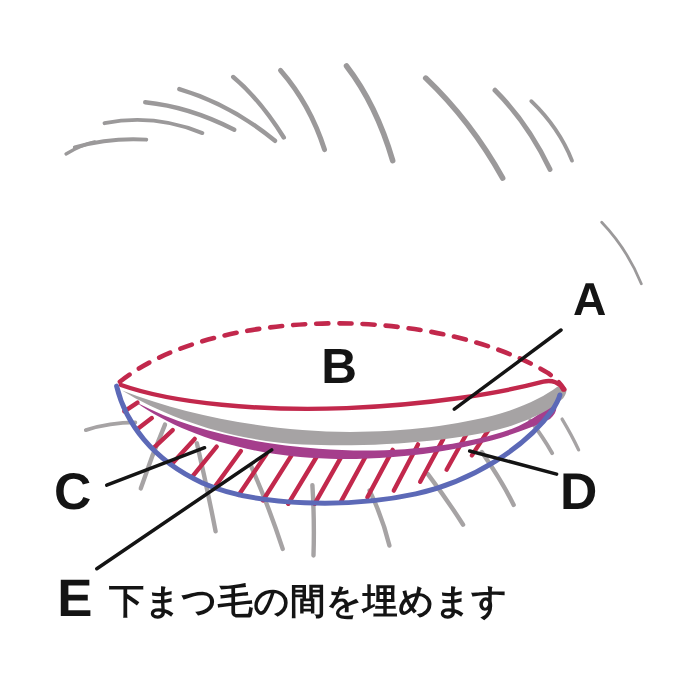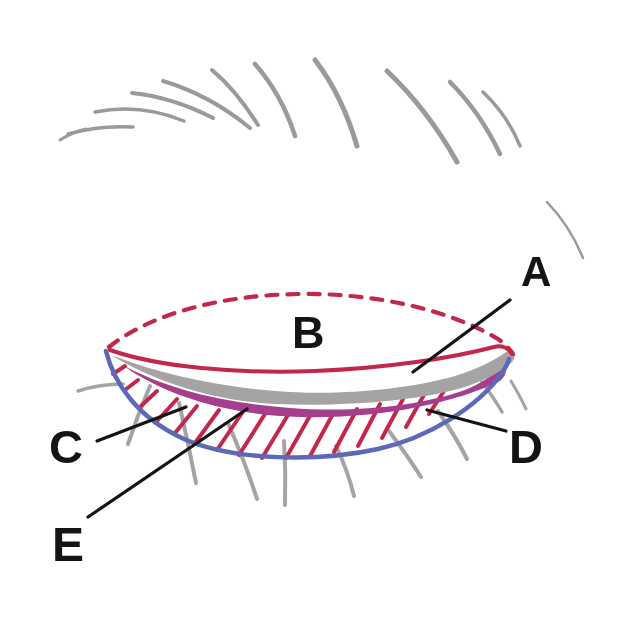--- a/index.html
+++ b/index.html
@@ -100,13 +100,14 @@
       <line x1="427" y1="410" x2="506" y2="431"></line>
       <line x1="88" y1="517" x2="247" y2="409"></line>
     </g>
   </svg>
 
   <div class="lbl" id="lbl-a">A</div>
   <div class="lbl" id="lbl-b">B</div>
   <div class="lbl" id="lbl-c">C</div>
   <div class="lbl" id="lbl-d">D</div>
   <div class="lbl" id="lbl-e">E</div>
+  <div id="caption-e">下まつ毛の間を埋めます</div>
 </div>
 
 </body></html>

